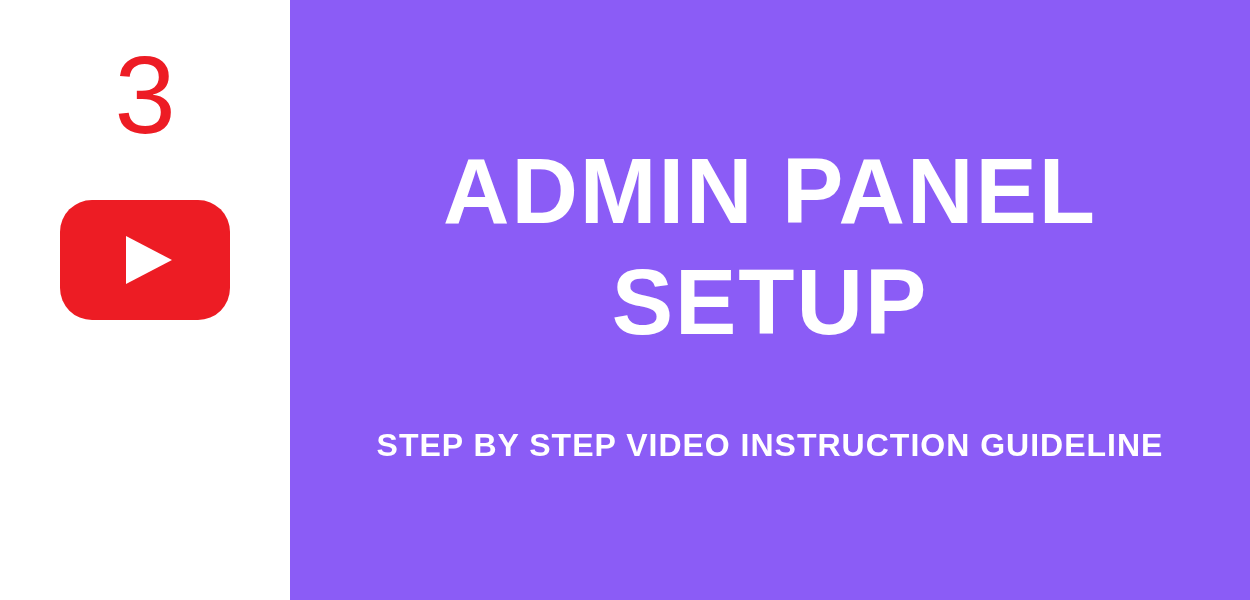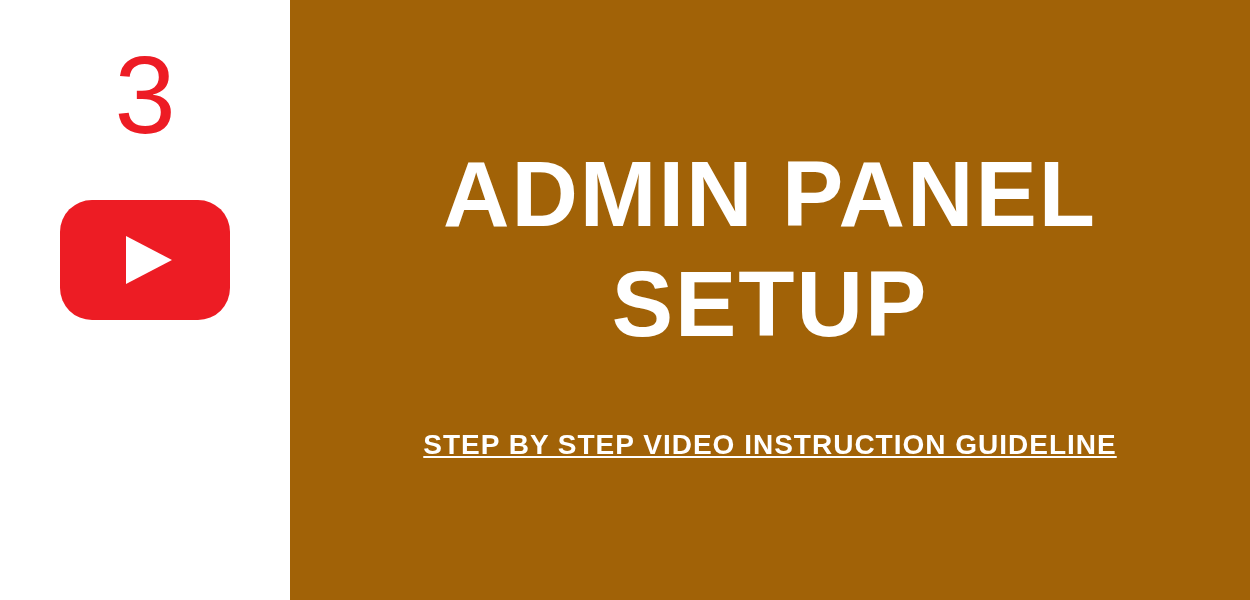--- a/index.html
+++ b/index.html
@@ -38,44 +38,43 @@
     .video-icon {
       width: 170px;
       height: 120px;
       display: flex;
       align-items: center;
       justify-content: center;
     }
     .right-panel {
       flex: 1;
       height: 100%;
-      background: #a16207;
+      background: #8b5cf6;
       display: flex;
       flex-direction: column;
       align-items: center;
       justify-content: center;
       padding: 60px 40px;
     }
     .main-title {
       color: #ffffff;
       font-size: 92px;
       font-weight: 700;
       text-align: center;
       line-height: 1.2;
       letter-spacing: 2px;
       margin-bottom: 70px;
       white-space: pre-line;
     }
     .subtitle {
       color: #ffffff;
-      font-size: 28px;
+      font-size: 32px;
       font-weight: 700;
       text-align: right;
       letter-spacing: 1px;
-      text-decoration: underline;
     }
   </style>
 </head>
 <body>
 
 <div class="container">
   <div class="left-panel">
     <div class="step-number">3</div>
     <div class="video-icon">
       <svg viewBox="0 0 170 120" width="170" height="120">

